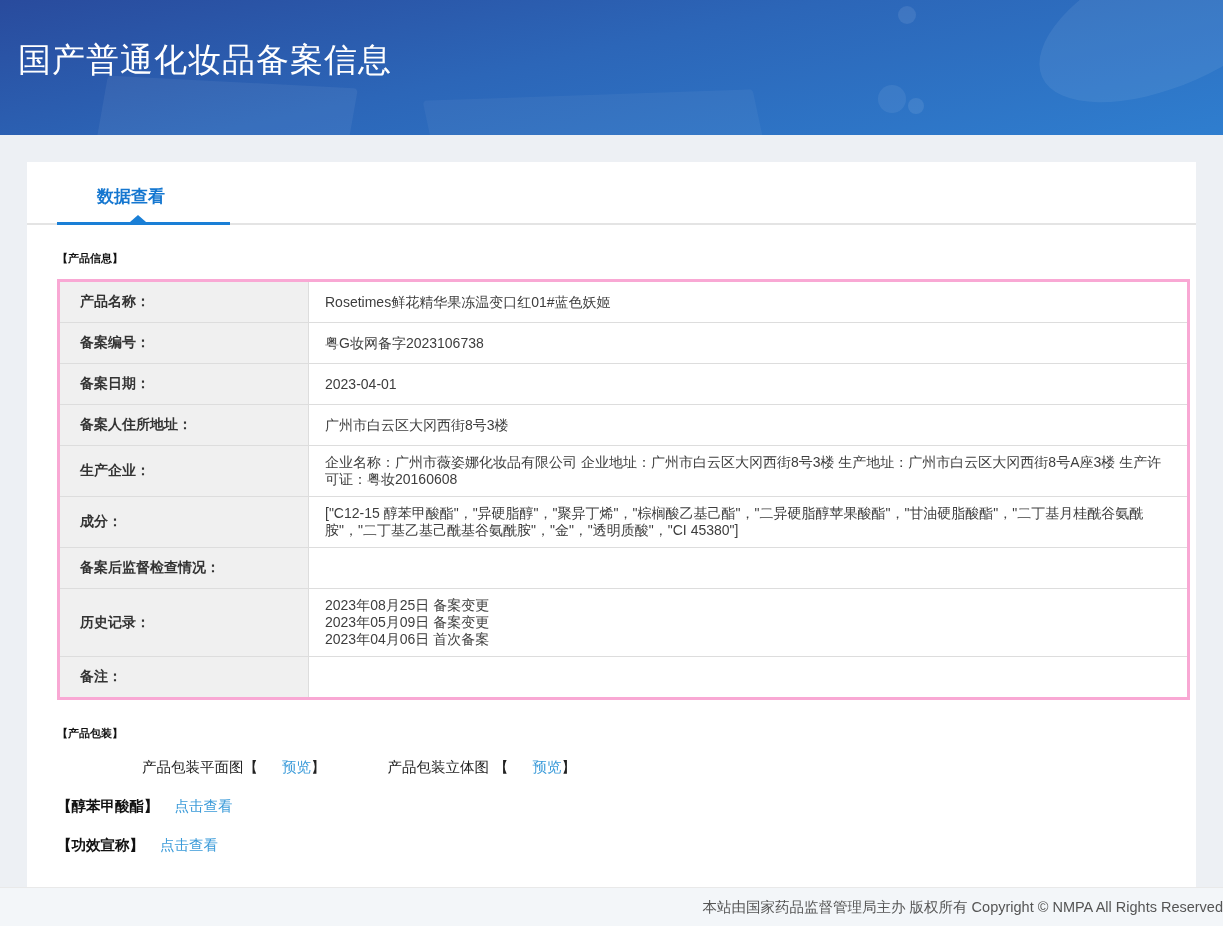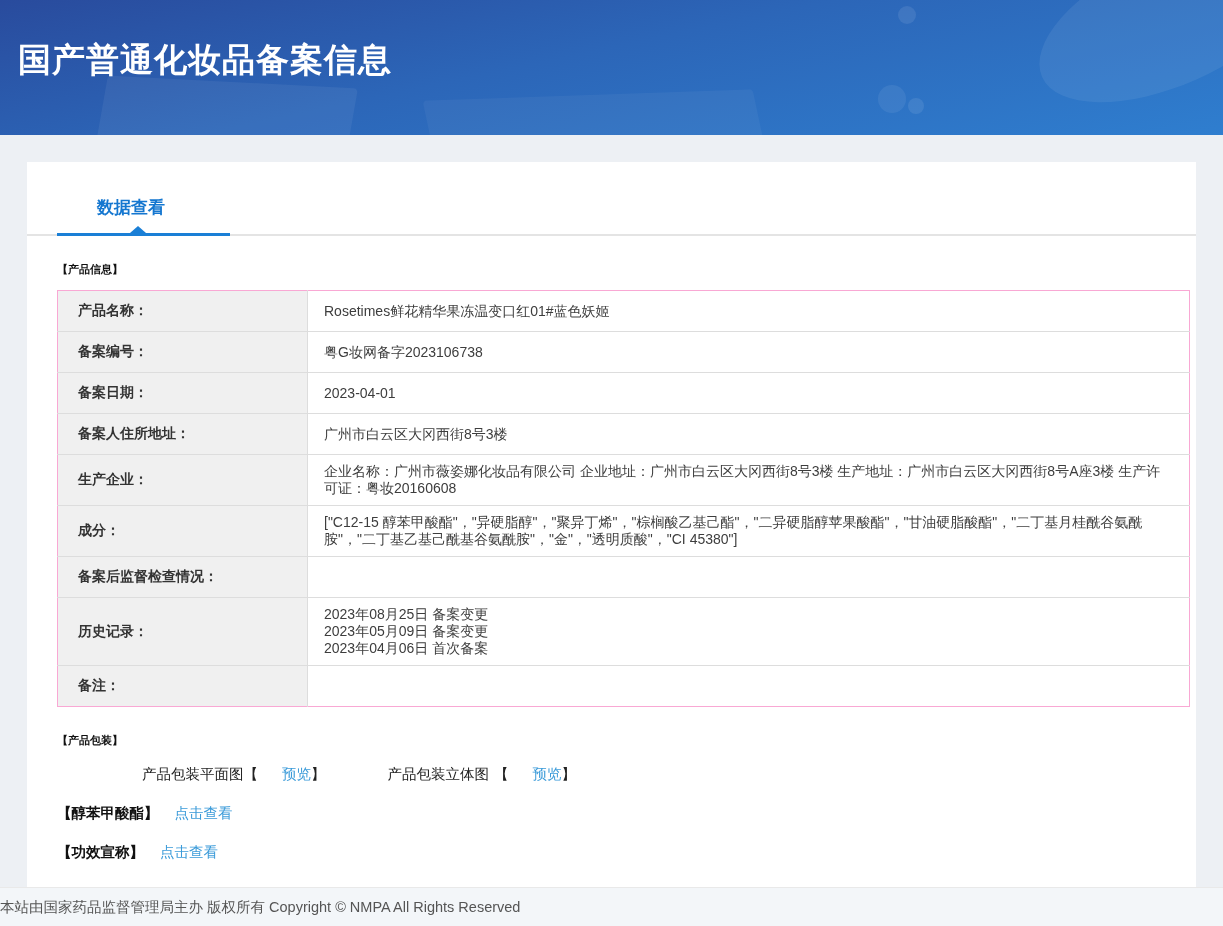--- a/index.html
+++ b/index.html
@@ -12,21 +12,21 @@
   }
   
   .banner {
     height:135px;
     background:linear-gradient(168deg,#294b9d 0%,#2c66b8 45%,#2f7ecf 100%);
     position:relative;
     overflow:hidden;
   }
   .banner h1 {
     position:absolute; left:18px; top:38px;
-    font-size:33px; font-weight:bold; color:#ffffff; letter-spacing:1px;
+    font-size:33px; font-weight:normal; color:#ffffff; letter-spacing:1px;
   }
   .decor { position:absolute; background:rgba(255,255,255,0.09); border-radius:50%; }
   .decor.c1 { left:898px; top:6px;  width:18px; height:18px; }
   .decor.c2 { left:878px; top:85px; width:28px; height:28px; background:rgba(255,255,255,0.07); }
   .decor.c3 { left:908px; top:98px; width:16px; height:16px; }
   .decor.ellipse {
     left:1030px; top:-45px; width:280px; height:130px;
     transform:rotate(-24deg); background:rgba(255,255,255,0.07);
   }
   .decor.cube {
@@ -38,41 +38,41 @@
     left:430px; top:95px; width:330px; height:70px;
     border-radius:4px; transform:skew(12deg,-2deg);
     background:rgba(255,255,255,0.045);
   }
   
   .card {
     margin:27px 27px 0;
     background:#ffffff;
     padding-bottom:34px;
   }
-  .tabbar { padding-top:34px; }
+  .tabbar { padding-top:23px; }
   .tab {
     display:inline-block; margin-left:70px; padding-bottom:14px;
     font-size:17px; font-weight:bold; color:#1577d0; cursor:pointer;
   }
   .tabline { position:relative; height:3px; }
   .tabline .grayline { position:absolute; left:0; right:0; top:1px; height:2px; background:#e4e4e4; }
   .tabline .active {
     position:absolute; left:30px; top:0; width:173px; height:3px; background:#1a7fd6;
   }
   .tabline .active::after {
     content:""; position:absolute; left:73px; top:-7px;
     border-left:8px solid transparent; border-right:8px solid transparent;
     border-bottom:7px solid #1a7fd6;
   }
   .content { padding:0 6px 0 30px; }
   .section-title { margin:26px 0 13px; font-size:11px; font-weight:bold; color:#111; }
   
   table.info {
     width:100%; border-collapse:collapse; table-layout:fixed;
-    border:1px solid #f9a8d4;
+    border:3px solid #f9a8d4;
   }
   table.info th {
     width:250px; background:#f0f0f0; text-align:left; vertical-align:middle;
     font-size:14px; font-weight:bold; color:#333;
     padding:11px 10px 11px 20px;
     border-right:1px solid #dddddd;
   }
   table.info td {
     font-size:14px; color:#3d3d3d; line-height:17px;
     padding:8px 16px; vertical-align:middle; white-space:pre-line;margin-left:39px;
@@ -85,21 +85,21 @@
   .pack-group.g2 { margin-left:58px; }
   .pack-group .sp { margin-left:5px; }
   .link { color:#3b9bd9; text-decoration:none; cursor:pointer;margin-left:24px; }
   .inline-row { margin-top:20px; font-size:14.5px; }
   .inline-row .lbl { font-weight:bold; color:#111; }
   .inline-row .link { margin-left:16px; }
   
   footer {
     position:absolute; left:0; bottom:0; width:100%; height:39px;
     background:#f3f6f9; border-top:1px solid #e9e9e9;
-    text-align:left; line-height:38px;
+    text-align:right; line-height:38px;
     font-size:14.5px; color:#555;
   }
 </style>
 </head>
 <body>
 
 <header class="banner">
   <div class="decor cube"></div>
   <div class="decor cube2"></div>
   <div class="decor c1"></div>

